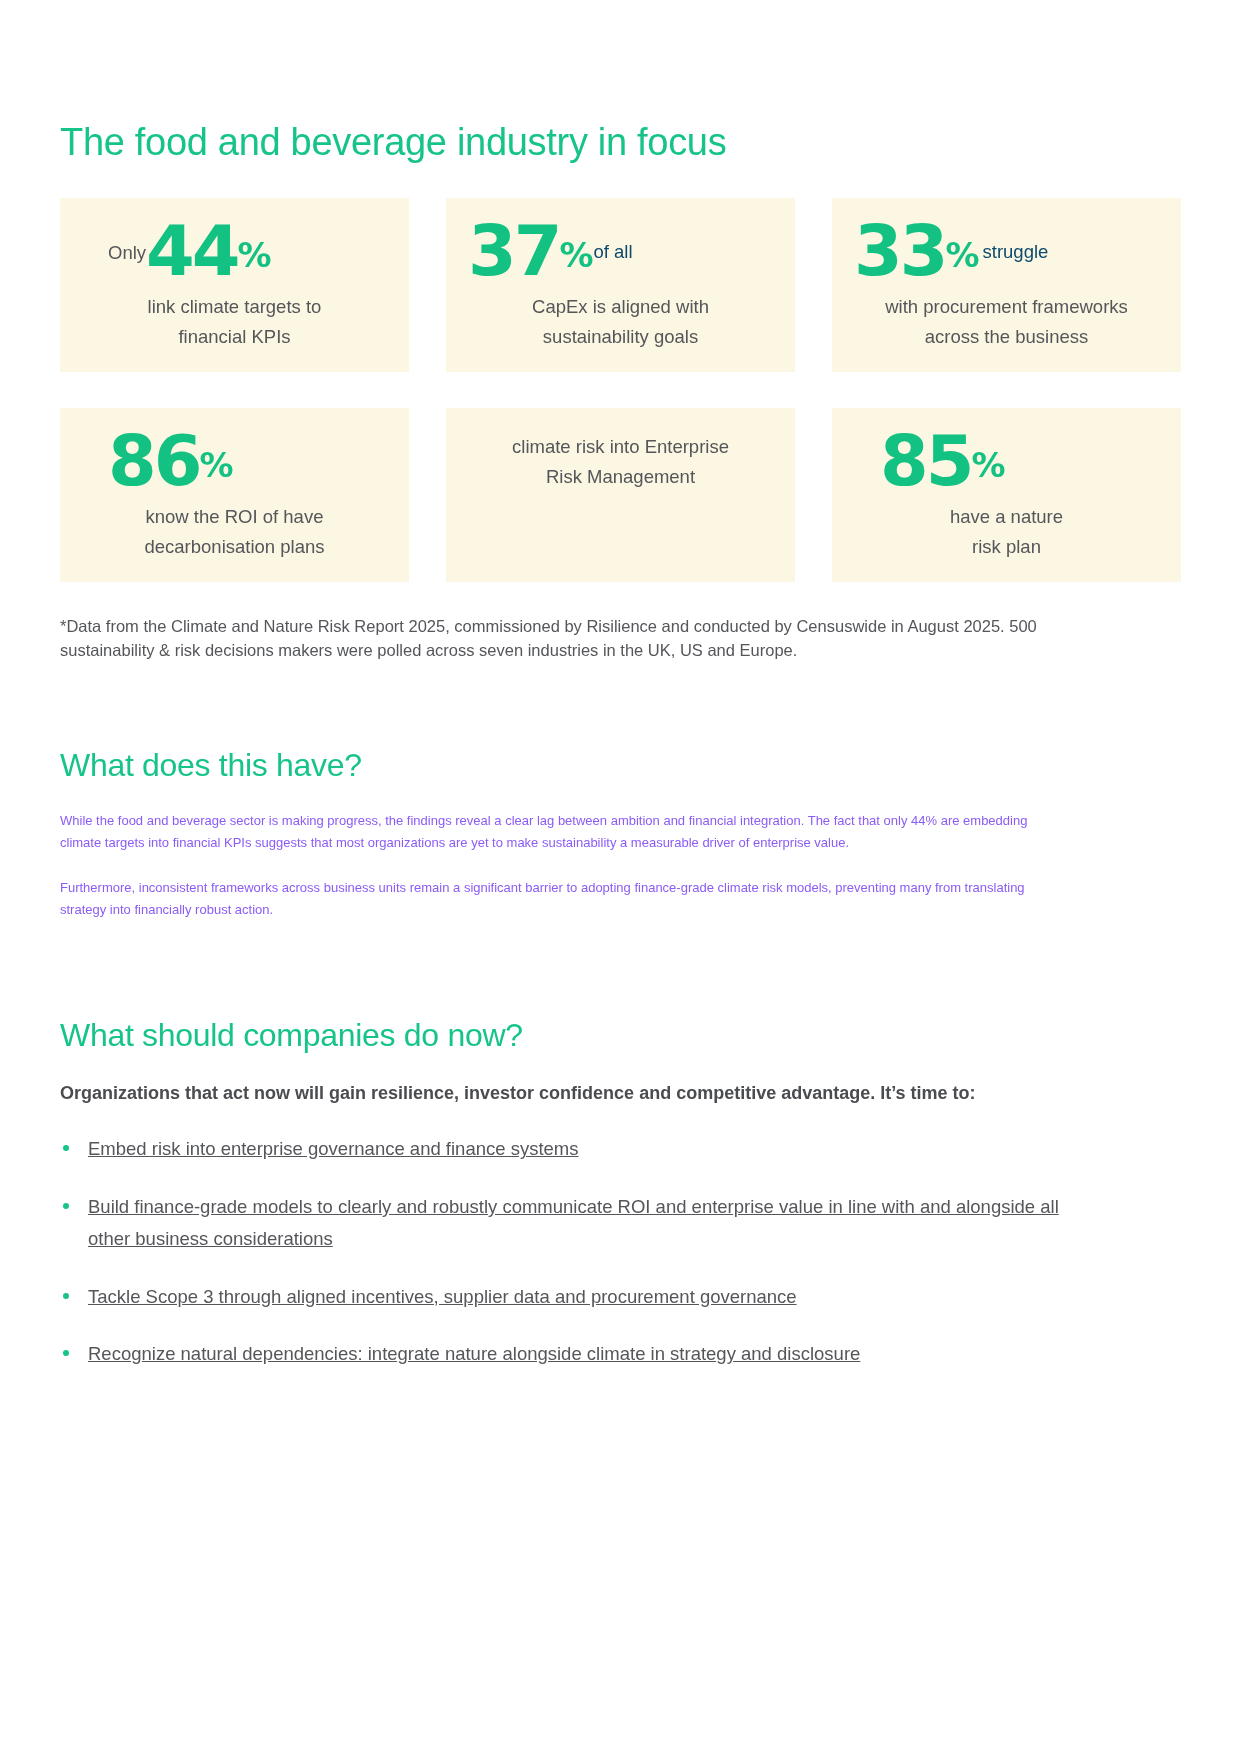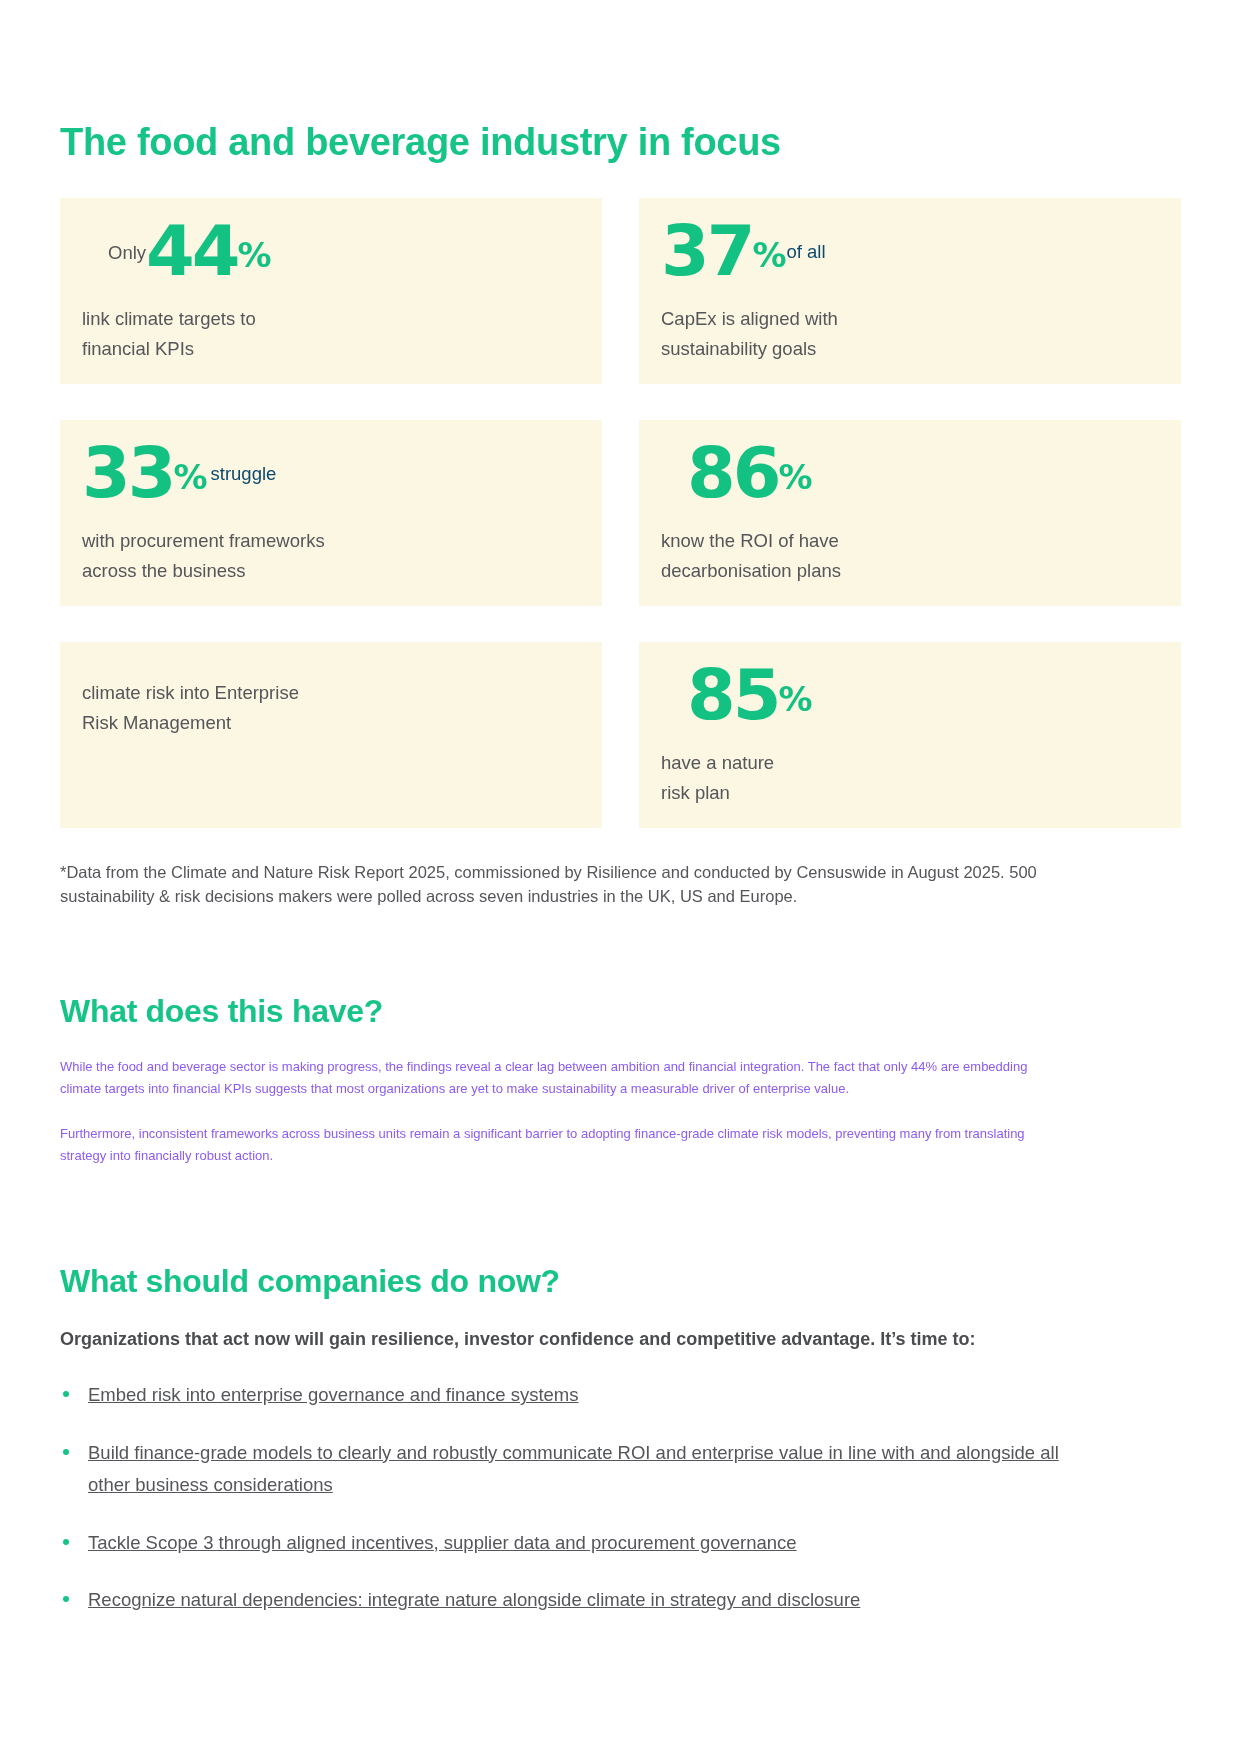--- a/index.html
+++ b/index.html
@@ -21,35 +21,35 @@
     position: relative;
     width: 1241px;
     height: 1754px;
     box-sizing: border-box;
     padding: 0 60px;
   }
 
   
   .section-title {
     color: #17c488;
-    font-weight: 700;
+    font-weight: 400;
     letter-spacing: -0.3px;
   }
   .title-main {
     font-size: 38px;
     margin: 0;
     padding-top: 122px;
     line-height: 1.1;
   }
 
   
   .stats-grid {
     margin-top: 34px;
     display: grid;
-    grid-template-columns: repeat(2, 1fr);
+    grid-template-columns: repeat(3, 1fr);
     column-gap: 37px;
     row-gap: 36px;
   }
   .stat-card {
     background: #fcf7e3;
     min-height: 152px;
     box-sizing: border-box;
     padding: 18px 22px 20px 22px;
     display: block;
   }
@@ -89,21 +89,22 @@
   .stat-suffix {
     font-size: 18.5px;
     color: #0c4a6e;
     font-weight: 300;
     vertical-align: 11px;
     padding-left: 4px;
   }
   .stat-suffix.tight { padding-left: 1px; }
   .stat-lines {
     display: block;
-    margin-top: 18px;
+    margin-top: 6px;
+    text-align: center;
   }
   .stat-lines span { display: block; }
 
   
   .stat-card.indent .stat-headline { padding-left: 26px; }
 
   
   .footnote {
     margin-top: 32px;
     font-size: 16.5px;

